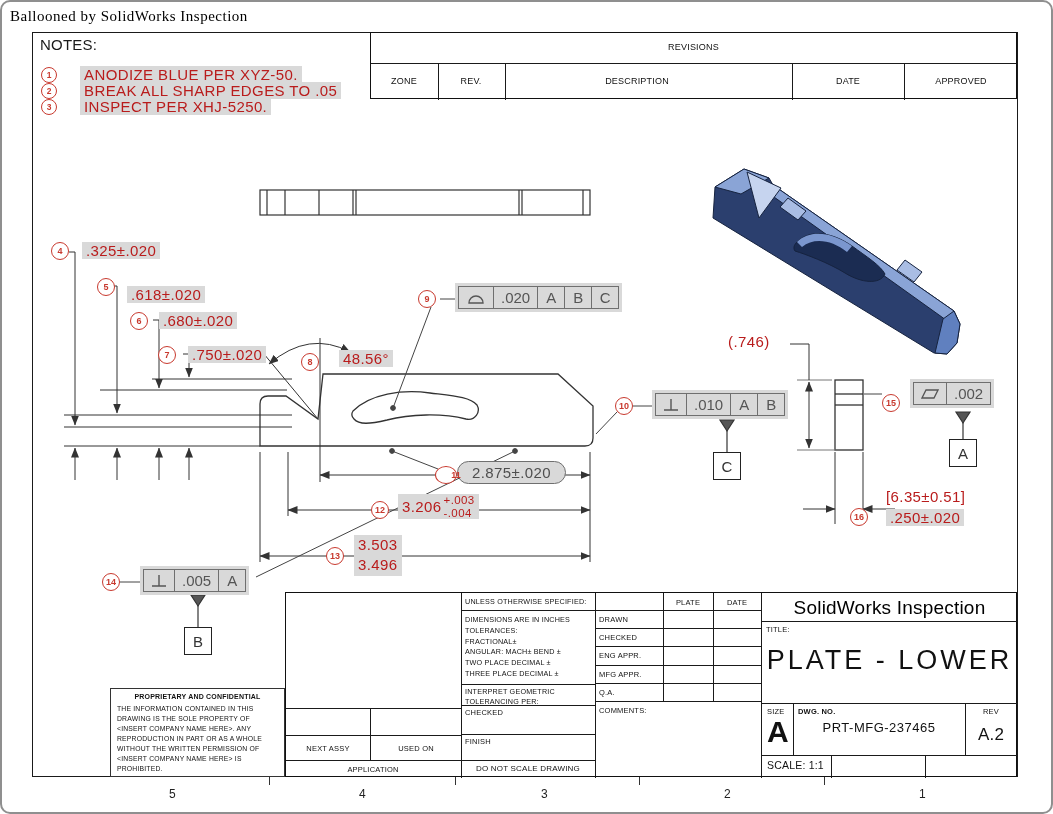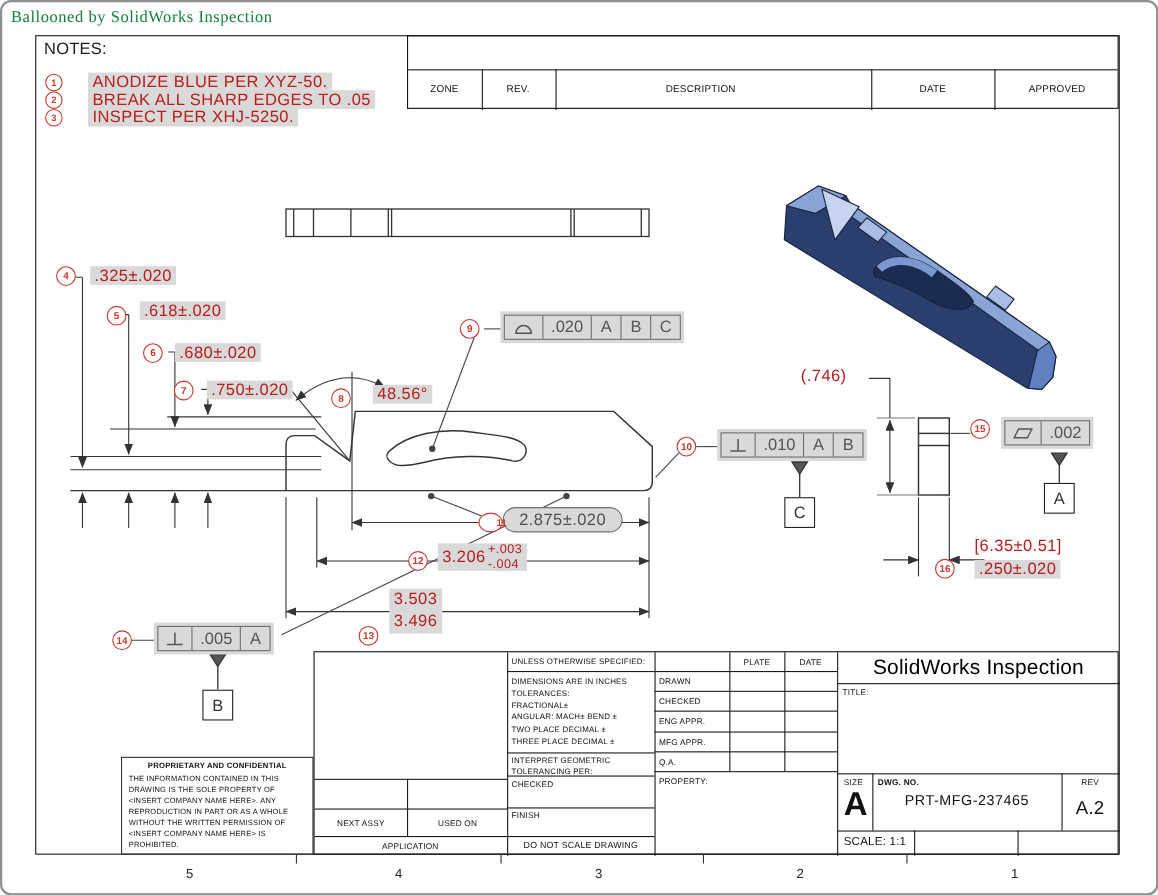--- a/index.html
+++ b/index.html
@@ -1,20 +1,20 @@
 <!DOCTYPE html>
 <html><head>
 <meta charset="utf-8">
 <style>
   html,body{margin:0;padding:0;background:#fff;}
   .page{position:relative;width:1053px;height:814px;background:#fff;
         font-family:"Liberation Sans",sans-serif;border:2px solid #8f8f8f;
         border-radius:10px;box-sizing:border-box;overflow:hidden;}
   .watermark{position:absolute;left:8px;top:6px;font-family:"Liberation Serif",serif;
-        font-size:15px;color:#15803d;letter-spacing:.5px;}
+        font-size:15px;color:#000000;letter-spacing:.5px;}
   .inner-border{position:absolute;left:30px;top:30px;width:986px;height:745px;
         border:1.5px solid #1a1a1a;box-sizing:border-box;}
   svg.linework{position:absolute;left:0;top:0;pointer-events:none;}
   .lbl{position:absolute;color:#111;white-space:nowrap;letter-spacing:.2px;}
   .hline{position:absolute;background:#1a1a1a;height:1px;}
   .vline{position:absolute;background:#1a1a1a;width:1px;}
   .dim{position:absolute;font-size:15px;color:#b91c1c;letter-spacing:.4px;white-space:nowrap;}
   .hl{background:#d9d9d9;padding:0 4px;}
   .balloon{position:absolute;width:18px;height:18px;border:1.6px solid #c8392e;border-radius:50%;
         color:#c8392e;font-size:9px;font-weight:bold;display:flex;align-items:center;
@@ -162,31 +162,32 @@
   <div class="dim hl" style="left:78px;top:80px;">BREAK ALL SHARP EDGES TO .05</div>
   <div class="balloon small" style="left:39px;top:97px;">3</div>
   <div class="dim hl" style="left:78px;top:96px;">INSPECT PER XHJ-5250.</div>
 
   <div style="position:absolute;left:368px;top:30px;width:647px;height:67px;border:1.4px solid #111;box-sizing:border-box;">
     <div class="hline" style="left:0;top:30px;width:100%;"></div>
     <div class="vline" style="left:67px;top:30px;height:37px;"></div>
     <div class="vline" style="left:134px;top:30px;height:37px;"></div>
     <div class="vline" style="left:421px;top:30px;height:37px;"></div>
     <div class="vline" style="left:533px;top:30px;height:37px;"></div>
+    <div class="lbl" style="left:0;top:9px;width:100%;text-align:center;font-size:9px;">REVISIONS</div>
     <div class="lbl" style="left:33px;top:43px;transform:translateX(-50%);font-size:9px;">ZONE</div>
     <div class="lbl" style="left:100px;top:43px;transform:translateX(-50%);font-size:9px;">REV.</div>
     <div class="lbl" style="left:266px;top:43px;transform:translateX(-50%);font-size:9px;">DESCRIPTION</div>
     <div class="lbl" style="left:477px;top:43px;transform:translateX(-50%);font-size:9px;">DATE</div>
     <div class="lbl" style="left:590px;top:43px;transform:translateX(-50%);font-size:9px;">APPROVED</div>
   </div>
 
   <div class="balloon" style="left:49px;top:240px;">4</div>
   <div class="dim hl" style="left:80px;top:240px;">.325±.020</div>
   <div class="balloon" style="left:95px;top:276px;">5</div>
-  <div class="dim hl" style="left:125px;top:272px;text-align:right;">.618±.020</div>
+  <div class="dim hl" style="left:125px;top:284px;text-align:right;">.618±.020</div>
   <div class="balloon" style="left:128px;top:310px;">6</div>
   <div class="dim hl" style="left:157px;top:310px;">.680±.020</div>
   <div class="balloon" style="left:156px;top:344px;">7</div>
   <div class="dim hl" style="left:186px;top:344px;">.750±.020</div>
   <div class="balloon" style="left:299px;top:351px;">8</div>
   <div class="dim hl" style="left:337px;top:348px;">48.56°</div>
 
   <div class="balloon" style="left:416px;top:288px;">9</div>
   <div class="fcf" style="left:453px;top:281px;">
     <div class="fcf-frame">
@@ -210,21 +211,21 @@
             <path d="M8,1 L8,12 M1,12 L15,12" stroke="#555" stroke-width="1.4" fill="none"></path>
           </svg>
       </div>
       <div class="fcf-cell">.010</div>
       <div class="fcf-cell">A</div>
       <div class="fcf-cell">B</div>
     </div>
   </div>
   <div class="datum-box" style="left:711px;top:450px;">C</div>
 
-  <div class="balloon" style="left:880px;top:379px;">15</div>
+  <div class="balloon" style="left:880px;top:392px;">15</div>
   <div class="fcf" style="left:908px;top:377px;">
     <div class="fcf-frame">
       <div class="fcf-cell first">
         <svg width="18" height="14" viewBox="0 0 18 14">
             <path d="M5,3 L17,3 L13,11 L1,11 Z" fill="none" stroke="#555" stroke-width="1.3"></path>
           </svg>
       </div>
       <div class="fcf-cell">.002</div>
     </div>
   </div>
@@ -235,21 +236,21 @@
 
   <div class="balloon" style="left:369px;top:499px;">12</div>
   <div class="dim hl" style="left:396px;top:492px;display:flex;align-items:center;gap:2px;">
     <span>3.206</span>
     <span class="stacked">
       <span>+.003</span>
       <span>-.004</span>
     </span>
   </div>
 
-  <div class="balloon" style="left:324px;top:567px;">13</div>
+  <div class="balloon" style="left:324px;top:545px;">13</div>
   <div class="dim hl twoline" style="left:352px;top:533px;">
     <div>3.503</div>
     <div>3.496</div>
   </div>
 
   <div class="balloon" style="left:100px;top:571px;">14</div>
   <div class="fcf" style="left:138px;top:564px;">
     <div class="fcf-frame">
       <div class="fcf-cell first">
         <svg width="16" height="14" viewBox="0 0 16 14">
@@ -318,31 +319,32 @@
     <div class="hline" style="left:309px;top:108px;width:166px;"></div>
     <div class="vline" style="left:377px;top:0;height:108px;"></div>
     <div class="vline" style="left:427px;top:0;height:108px;"></div>
     <div class="tb-label" style="left:402px;top:5px;transform:translateX(-50%);">PLATE</div>
     <div class="tb-label" style="left:451px;top:5px;transform:translateX(-50%);">DATE</div>
     <div class="tb-label" style="left:313px;top:22px;">DRAWN</div>
     <div class="tb-label" style="left:313px;top:40px;">CHECKED</div>
     <div class="tb-label" style="left:313px;top:58px;">ENG APPR.</div>
     <div class="tb-label" style="left:313px;top:77px;">MFG APPR.</div>
     <div class="tb-label" style="left:313px;top:95px;">Q.A.</div>
-    <div class="tb-label" style="left:313px;top:113px;">PROPERTY:</div>
+    <div class="tb-label" style="left:313px;top:113px;">COMMENTS:</div>
 
     <div class="hline" style="left:475px;top:28px;width:257px;"></div>
     <div class="hline" style="left:475px;top:110px;width:257px;"></div>
     <div class="hline" style="left:475px;top:162px;width:257px;"></div>
     <div class="vline" style="left:507px;top:110px;height:52px;"></div>
     <div class="vline" style="left:679px;top:110px;height:52px;"></div>
     <div class="vline" style="left:545px;top:162px;height:23px;"></div>
     <div class="vline" style="left:639px;top:162px;height:23px;"></div>
     <div class="lbl" style="left:475px;top:4px;width:257px;text-align:center;font-size:19px;color:#000;">SolidWorks Inspection</div>
     <div class="tb-label" style="left:480px;top:32px;">TITLE:</div>
+    <div class="lbl" style="left:475px;top:52px;width:257px;text-align:center;font-size:27px;letter-spacing:3px;color:#111;">PLATE - LOWER</div>
     <div class="tb-label" style="left:481px;top:114px;">SIZE</div>
     <div class="lbl" style="left:481px;top:122px;font-size:30px;font-weight:bold;">A</div>
     <div class="tb-label" style="left:512px;top:114px;font-weight:bold;">DWG.  NO.</div>
     <div class="lbl" style="left:593px;top:127px;transform:translateX(-50%);font-size:13px;letter-spacing:.5px;">PRT-MFG-237465</div>
     <div class="tb-label" style="left:705px;top:114px;transform:translateX(-50%);">REV</div>
     <div class="lbl" style="left:705px;top:132px;transform:translateX(-50%);font-size:17px;">A.2</div>
     <div class="lbl" style="left:481px;top:166px;font-size:10.5px;">SCALE: 1:1</div>
   </div>
 
   <div class="ztick" style="left:267px;"></div>

